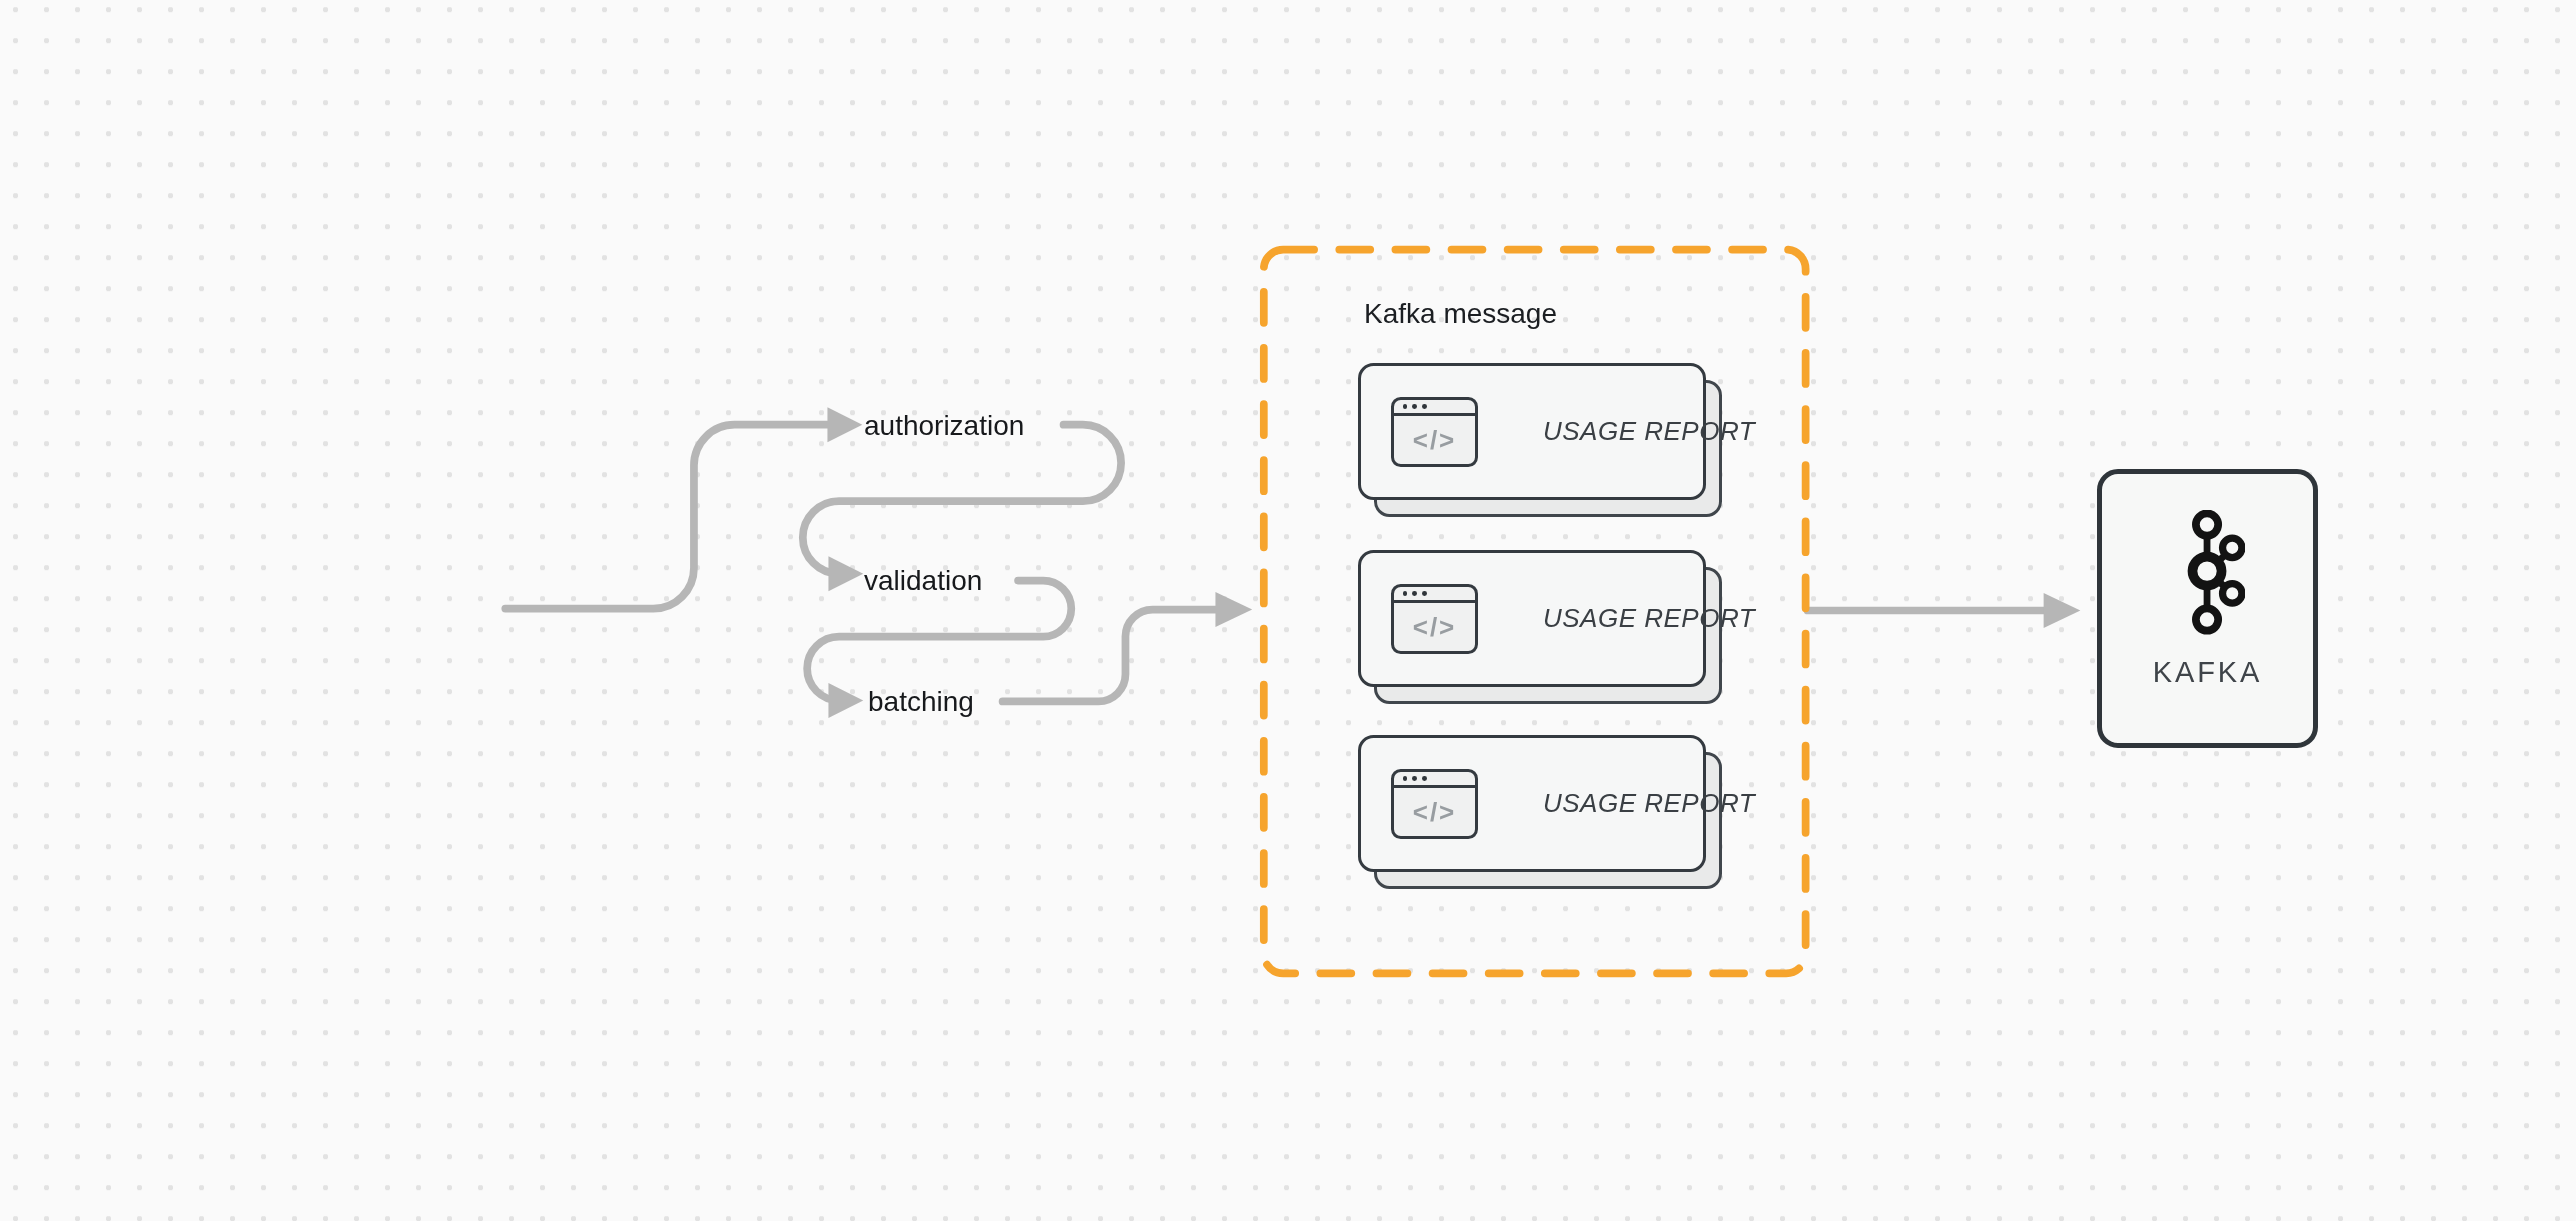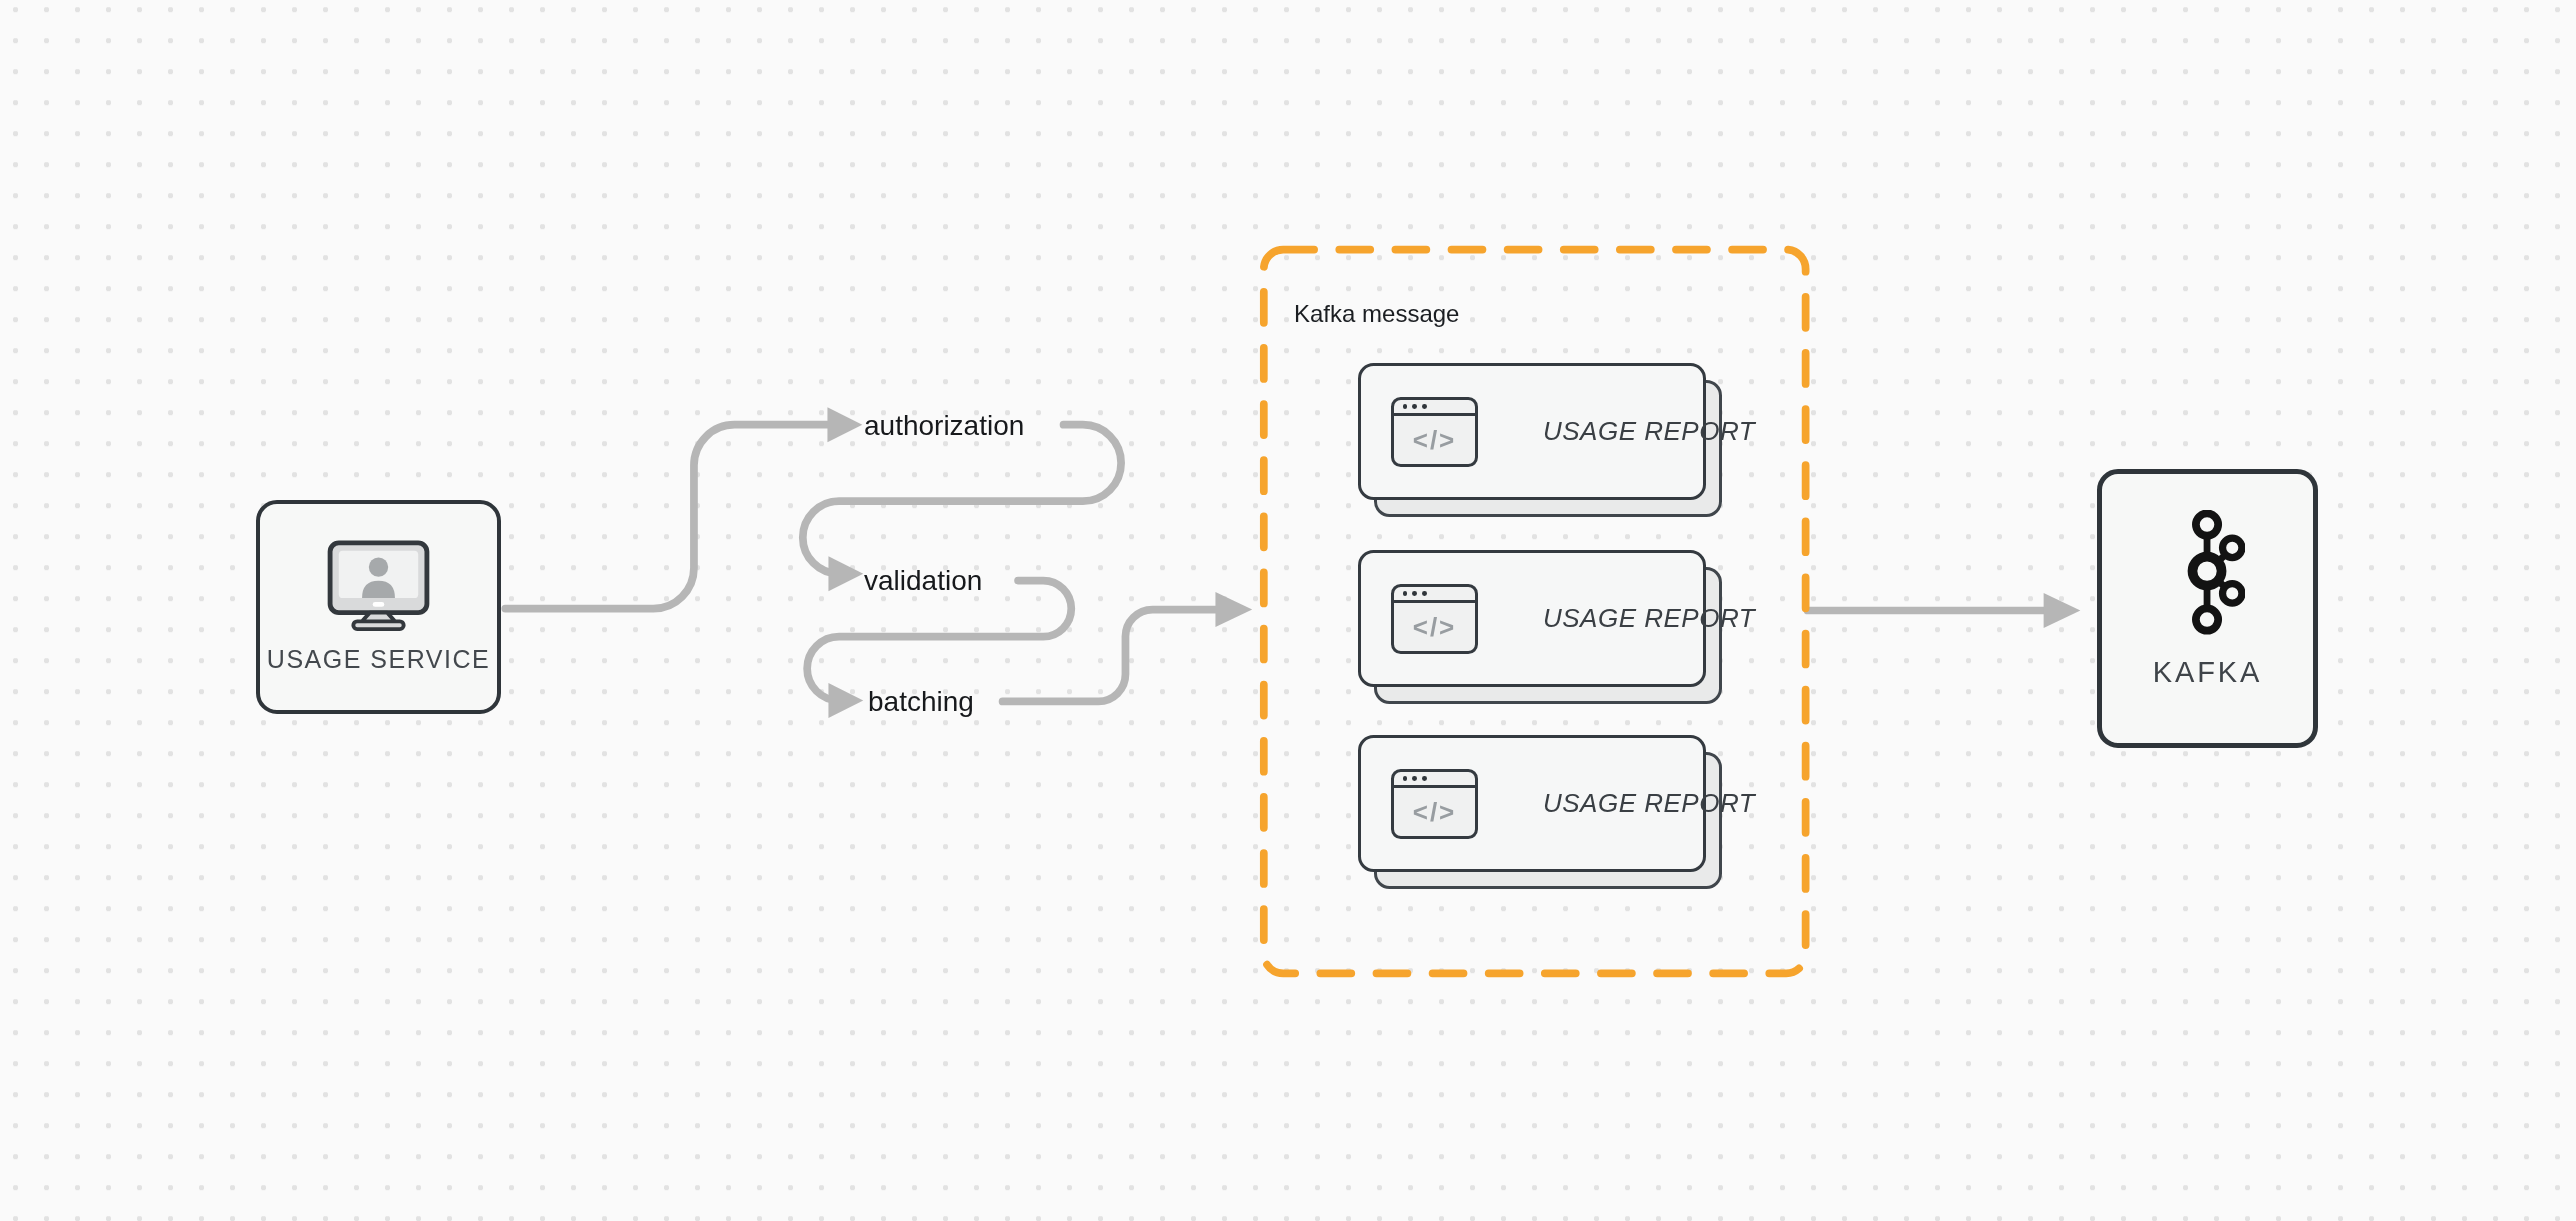--- a/index.html
+++ b/index.html
@@ -71,22 +71,22 @@
     color: #17191c;
     white-space: nowrap;
   }
   #step-authorization { left: 864px; top: 404px; }
   #step-validation    { left: 864px; top: 559px; text-align: center; }
   #step-batching      { left: 868px; top: 680px; }
 
   
   .group-title {
     position: absolute;
-    left: 1294px; top: 295px;
-    font-size: 24px;
+    left: 1364px; top: 295px;
+    font-size: 28px;
     line-height: 37px;
     color: #1b1e22;
     white-space: nowrap;
     text-align: center;
   }
 
   .report-card {
     position: absolute;
     left: 1358px;
     width: 348px; height: 137px;
@@ -170,31 +170,20 @@
     <g fill="#b6b6b6" stroke="none">
       <polygon points="855,421 855,457 891,439"></polygon>
       <polygon points="856,575 856,611 892,593"></polygon>
       <polygon points="856,706 856,742 892,724"></polygon>
       <polygon points="1256,612 1256,648 1294,630"></polygon>
       <polygon points="2112,613 2112,649 2150,631"></polygon>
     </g>
     <rect x="1306" y="258" width="560" height="748" rx="20" fill="none" stroke="#f6a42d" stroke-width="8" stroke-dasharray="32 26" stroke-linecap="round"></rect>
   </svg>
 
-  <div class="node" id="usage-service-node">
-    <svg width="103" height="91" viewBox="0 0 106 94">
-      <rect x="3" y="3" width="100" height="72" rx="9" fill="#d9dadb" stroke="#33383d" stroke-width="5"></rect>
-      <rect x="12" y="11" width="82" height="49" rx="4" fill="#f1f2f2"></rect>
-      <circle cx="53" cy="28" r="10" fill="#a6a9ab"></circle>
-      <path d="M36 60 Q36 42 53 42 Q70 42 70 60 Z" fill="#a6a9ab"></path>
-      <rect x="47" y="64" width="12" height="5" rx="2.5" fill="#ffffff"></rect>
-      <path d="M44 75 H 62 L 70 84 H 36 Z M31 84 H 75 A 4 4 0 0 1 75 92 H 31 A 4 4 0 0 1 31 84 Z" fill="#d9dadb" stroke="#33383d" stroke-width="4" stroke-linejoin="round"></path>
-    </svg>
-    <div class="us-label">USAGE SERVICE</div>
-  </div>
 
   <div class="step-label" id="step-authorization">authorization</div>
   <div class="step-label" id="step-validation">validation</div>
   <div class="step-label" id="step-batching">batching</div>
 
   <div class="group-title">Kafka message</div>
 
   <div class="report-card" id="report-card-1">
     <div class="card-back"></div>
     <div class="card-front">

